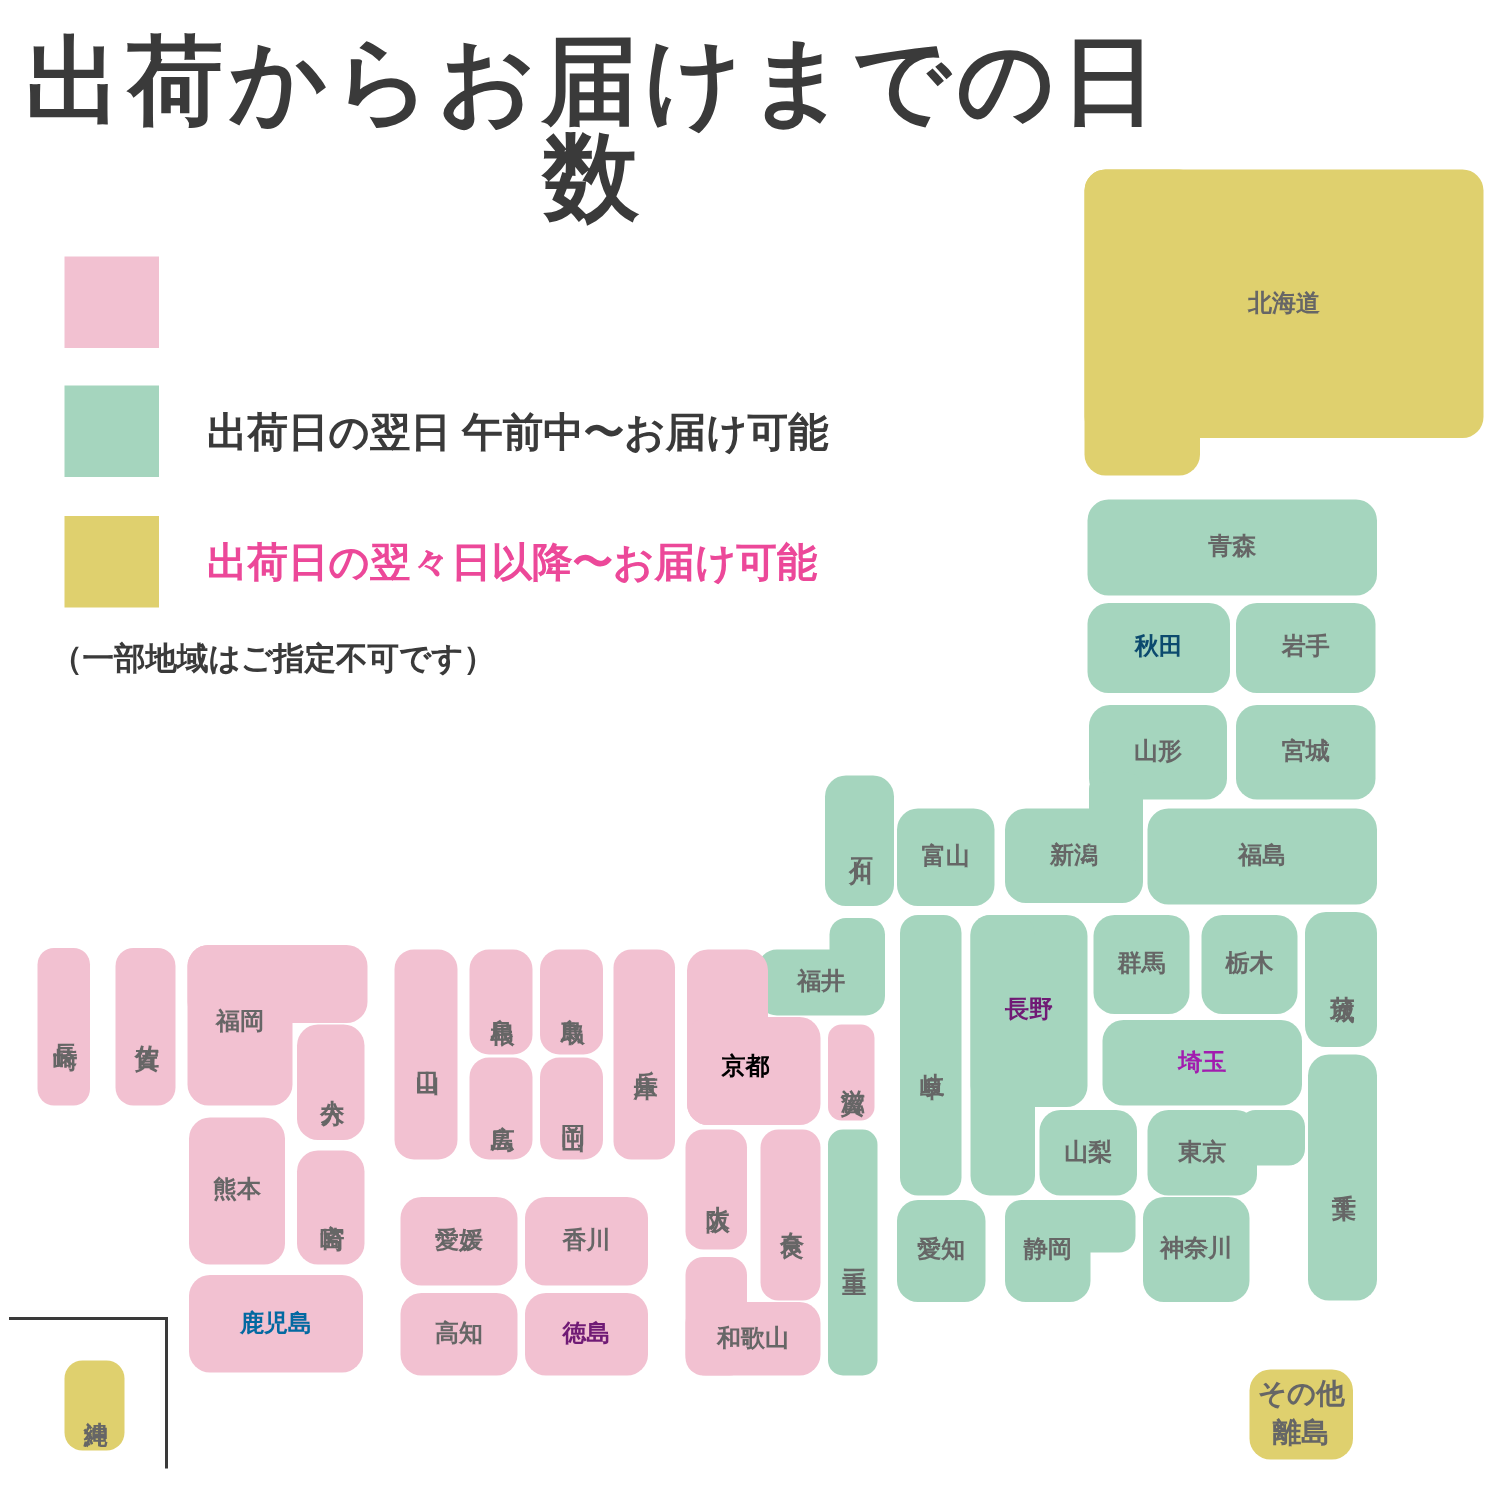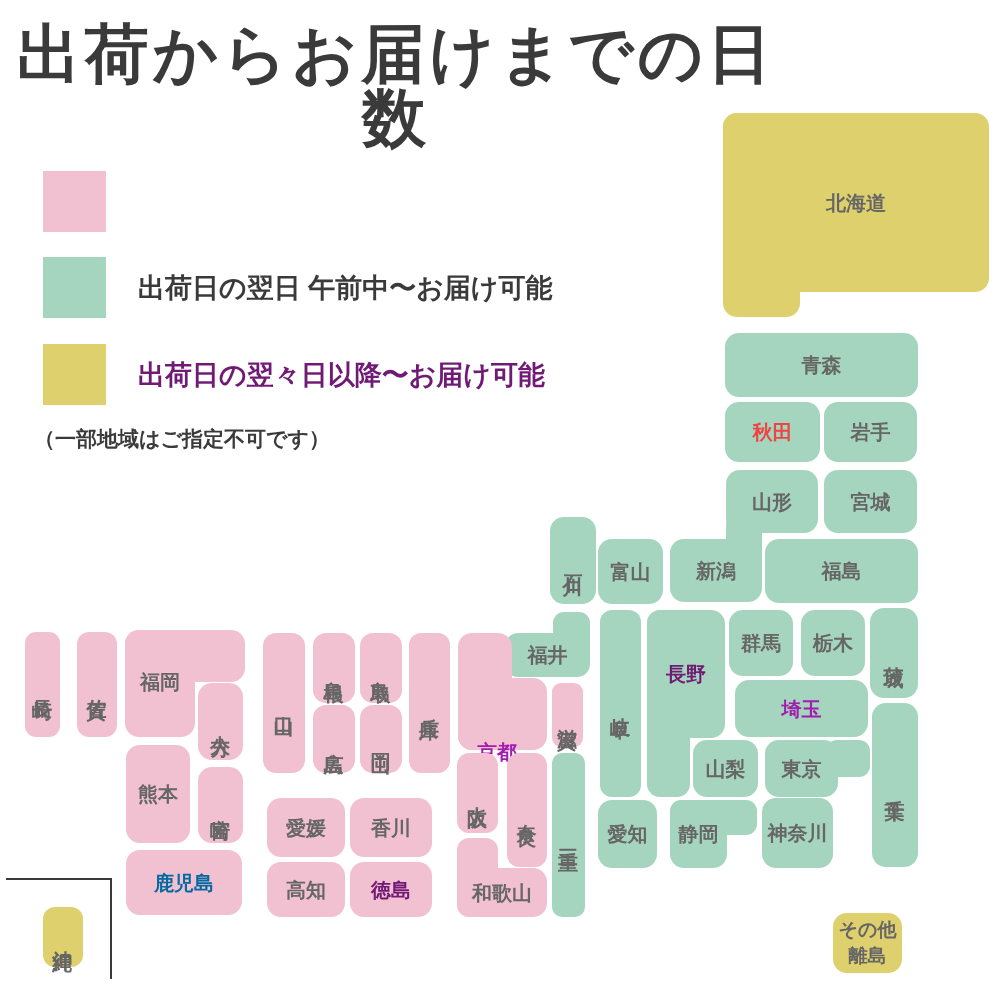--- a/index.html
+++ b/index.html
@@ -19,21 +19,21 @@
   .legend-row.r2{left:43px;top:344px;}
   .swatch{width:63px;height:61px;flex:0 0 auto;}
   .legend-label{margin-left:32px;font-size:27px;font-weight:800;color:#3a3a3a;white-space:nowrap;}
   .legend-note{
     position:absolute;left:34px;top:425px;font-size:21px;font-weight:700;color:#3a3a3a;white-space:nowrap;
   }
   .japan-map{position:absolute;left:0;top:0;width:1000px;height:1000px;}
   .pref-shape{position:absolute;}
   .pref-label{
     position:absolute;transform:translate(-50%,-50%);
-    font-size:20px;font-weight:700;color:#666;
+    font-size:16px;font-weight:700;color:#666;
     white-space:pre-line;text-align:center;line-height:1.35;
   }
   .pref-label.vertical{
     writing-mode:vertical-rl;text-orientation:upright;
     white-space:nowrap;letter-spacing:2px;line-height:1;
   }
   .okinawa-border-h{position:absolute;left:6px;top:878px;width:106px;height:2px;}
   .okinawa-border-v{position:absolute;left:110px;top:878px;width:2px;height:101px;}
 </style>
 </head>
@@ -46,36 +46,36 @@
   <div class="legend">
     <div class="legend-row r0">
       <span class="swatch" style="background: rgb(242, 193, 209);"></span>
     </div>
     <div class="legend-row r1">
       <span class="swatch" style="background: rgb(165, 213, 190);"></span>
       <span class="legend-label" style="color: rgb(58, 58, 58);">出荷日の翌日 午前中〜お届け可能</span>
     </div>
     <div class="legend-row r2">
       <span class="swatch" style="background: rgb(223, 208, 110);"></span>
-      <span class="legend-label" style="color: #701a75;">出荷日の翌々日以降〜お届け可能</span>
+      <span class="legend-label" style="color: #ec4899;">出荷日の翌々日以降〜お届け可能</span>
     </div>
     <div class="legend-note" style="color: rgb(58, 58, 58);">（一部地域はご指定不可です）</div>
   </div>
 
   <div class="japan-map">
     <div class="okinawa-border-h" style="background: rgb(58, 58, 58);"></div>
     <div class="okinawa-border-v" style="background: rgb(58, 58, 58);"></div>
 
   <div class="pref-shape" style="left: 723px; top: 113px; width: 266px; height: 179px; background: rgb(223, 208, 110); border-radius: 14px;"></div>
       <div class="pref-shape" style="left: 723px; top: 113px; width: 77px; height: 204px; background: rgb(223, 208, 110); border-radius: 14px;"></div>
       <div class="pref-label" style="left: 856px; top: 202.5px; color: rgb(102, 102, 102);">北海道</div>
       <div class="pref-shape" style="left: 725px; top: 333px; width: 193px; height: 64px; background: rgb(165, 213, 190); border-radius: 14px;"></div>
       <div class="pref-label" style="left: 821.5px; top: 365px; color: rgb(102, 102, 102);">青森</div>
       <div class="pref-shape" style="left: 725px; top: 402px; width: 95px; height: 60px; background: rgb(165, 213, 190); border-radius: 14px;"></div>
-      <div class="pref-label" style="left: 772.5px; top: 432px; color: #ef4444; text-align: center;">秋田</div>
+      <div class="pref-label" style="left: 772.5px; top: 432px; color: #0c4a6e; text-align: center;">秋田</div>
       <div class="pref-shape" style="left: 824px; top: 402px; width: 93px; height: 60px; background: rgb(165, 213, 190); border-radius: 14px;"></div>
       <div class="pref-label" style="left: 870.5px; top: 432px; color: rgb(102, 102, 102);">岩手</div>
       <div class="pref-shape" style="left: 726px; top: 470px; width: 92px; height: 63px; background: rgb(165, 213, 190); border-radius: 14px;"></div>
       <div class="pref-label" style="left: 772px; top: 501.5px; color: rgb(102, 102, 102);">山形</div>
       <div class="pref-shape" style="left: 824px; top: 470px; width: 93px; height: 63px; background: rgb(165, 213, 190); border-radius: 14px;"></div>
       <div class="pref-label" style="left: 870.5px; top: 501.5px; color: rgb(102, 102, 102);">宮城</div>
       <div class="pref-shape" style="left: 670px; top: 539px; width: 92px; height: 63px; background: rgb(165, 213, 190); border-radius: 14px;"></div>
       <div class="pref-shape" style="left: 726px; top: 515px; width: 36px; height: 60px; background: rgb(165, 213, 190); border-radius: 11px;"></div>
       <div class="pref-label" style="left: 716px; top: 570.5px; color: rgb(102, 102, 102);">新潟</div>
       <div class="pref-shape" style="left: 765px; top: 539px; width: 153px; height: 64px; background: rgb(165, 213, 190); border-radius: 14px;"></div>
@@ -113,21 +113,21 @@
       <div class="pref-shape" style="left: 670px; top: 800px; width: 87px; height: 35px; background: rgb(165, 213, 190); border-radius: 11px;"></div>
       <div class="pref-label" style="left: 698.5px; top: 834px; color: rgb(102, 102, 102);">静岡</div>
       <div class="pref-shape" style="left: 598px; top: 800px; width: 59px; height: 68px; background: rgb(165, 213, 190); border-radius: 14px;"></div>
       <div class="pref-label" style="left: 627.5px; top: 834px; color: rgb(102, 102, 102);">愛知</div>
       <div class="pref-shape" style="left: 552px; top: 753px; width: 33px; height: 164px; background: rgb(165, 213, 190); border-radius: 10px;"></div>
       <div class="pref-label vertical" style="left: 568.5px; top: 835px; color: rgb(102, 102, 102);">三重</div>
       <div class="pref-shape" style="left: 552px; top: 683px; width: 31px; height: 64px; background: rgb(242, 193, 209); border-radius: 9px;"></div>
       <div class="pref-label vertical" style="left: 567.5px; top: 715px; color: rgb(102, 102, 102);">滋賀</div>
       <div class="pref-shape" style="left: 458px; top: 633px; width: 54px; height: 117px; background: rgb(242, 193, 209); border-radius: 14px;"></div>
       <div class="pref-shape" style="left: 458px; top: 678px; width: 89px; height: 72px; background: rgb(242, 193, 209); border-radius: 14px;"></div>
-      <div class="pref-label" style="left: 497px; top: 712px; color: #a21caf; margin-top: 40px;">京都</div>
+      <div class="pref-label" style="left: 497px; top: 712px; color: #000000;">京都</div>
       <div class="pref-shape" style="left: 457px; top: 753px; width: 41px; height: 80px; background: rgb(242, 193, 209); border-radius: 12px;"></div>
       <div class="pref-label vertical" style="left: 477.5px; top: 793px; color: rgb(102, 102, 102);">大阪</div>
       <div class="pref-shape" style="left: 507px; top: 753px; width: 40px; height: 114px; background: rgb(242, 193, 209); border-radius: 12px;"></div>
       <div class="pref-label vertical" style="left: 527px; top: 810px; color: rgb(102, 102, 102);">奈良</div>
       <div class="pref-shape" style="left: 457px; top: 868px; width: 90px; height: 49px; background: rgb(242, 193, 209); border-radius: 14px;"></div>
       <div class="pref-shape" style="left: 457px; top: 838px; width: 41px; height: 79px; background: rgb(242, 193, 209); border-radius: 12px;"></div>
       <div class="pref-label" style="left: 502px; top: 892.5px; color: rgb(102, 102, 102);">和歌山</div>
       <div class="pref-shape" style="left: 409px; top: 633px; width: 41px; height: 140px; background: rgb(242, 193, 209); border-radius: 12px;"></div>
       <div class="pref-label vertical" style="left: 429.5px; top: 703px; color: rgb(102, 102, 102);">兵庫</div>
       <div class="pref-shape" style="left: 360px; top: 633px; width: 42px; height: 70px; background: rgb(242, 193, 209); border-radius: 13px;"></div>

